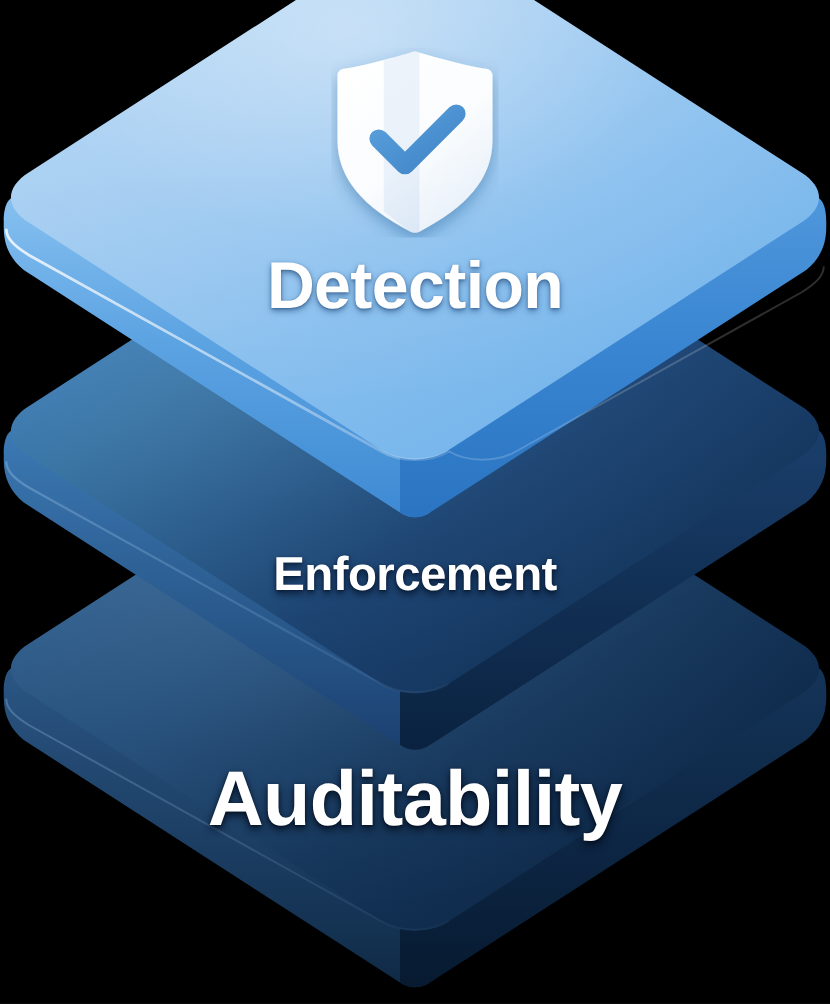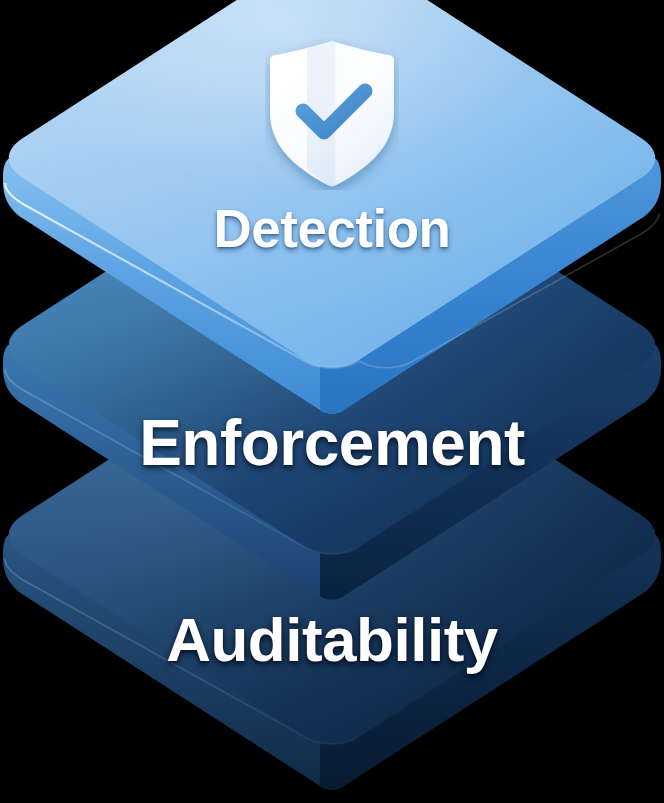--- a/index.html
+++ b/index.html
@@ -41,22 +41,22 @@
     pointer-events: none;
     user-select: none;
   }
   #label-detection {
     top: 198px;
     font-size: 53px;
     line-height: 62px;
     text-shadow: 0 3px 5px rgba(20,60,110,0.55), 0 1px 2px rgba(20,60,110,0.45);
   }
   #label-enforcement {
-    top: 412px;
-    font-size: 64px;
+    top: 429px;
+    font-size: 38px;
     line-height: 62px;
     text-shadow: 0 3px 6px rgba(0,14,34,0.75), 0 1px 2px rgba(0,14,34,0.6);
   }
   #label-auditability {
     top: 608px;
     font-size: 62px;
     line-height: 64px;
     text-shadow: 0 3px 7px rgba(0,10,26,0.85), 0 1px 2px rgba(0,10,26,0.7);
   }
   #shield-icon-wrap {

